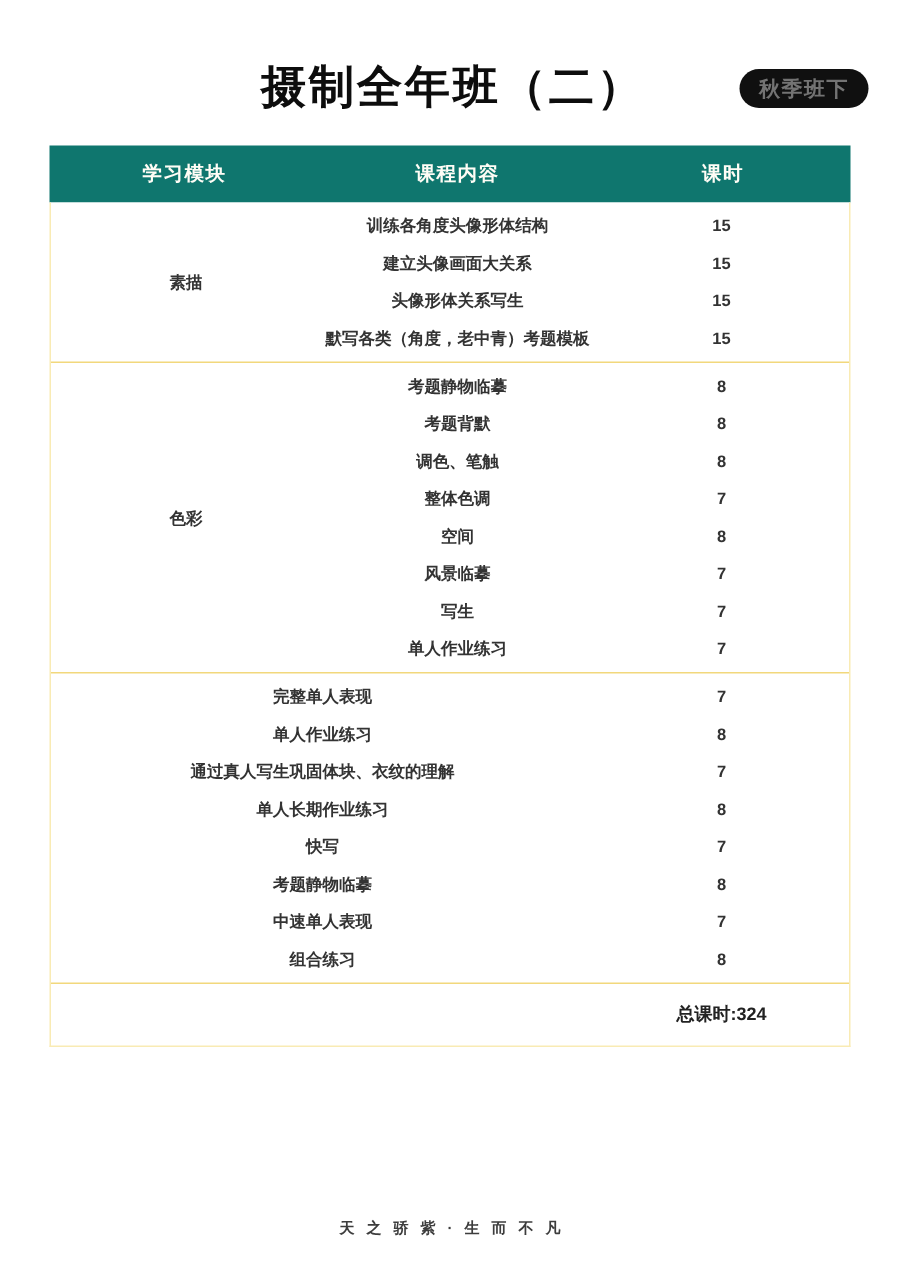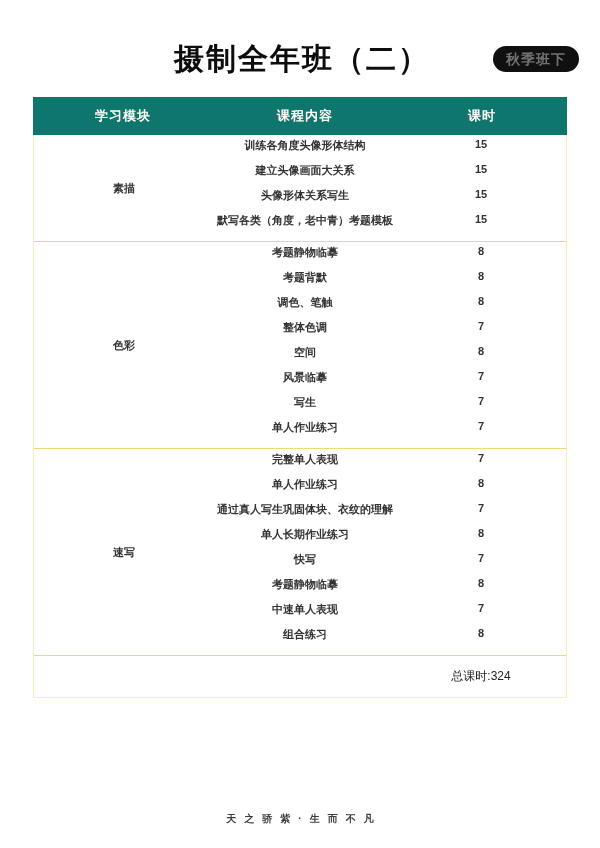--- a/index.html
+++ b/index.html
@@ -51,33 +51,33 @@
     display:flex; align-items:stretch;
     border-bottom:1px solid #f2d87c;
     padding:3px 0;
   }
   .module-cell {
     width:180px; display:flex; align-items:center; justify-content:center;
     font-size:11px; font-weight:600; color:#333;
   }
   .rows { flex:1; display:flex; flex-direction:column; }
   .row {
-    display:flex; height:25px;
+    display:flex; align-items:center; height:25px;
     font-size:11px; font-weight:600; color:#333;
   }
   .row .content-cell { flex:1; text-align:center; }
   .row .hours-cell   { width:170px; text-align:center; }
 
   .total-row {
     display:flex; align-items:center; height:41px;
   }
   .total-spacer { flex:1; }
   .total-label {
     width:170px; text-align:center;
-    font-size:12px; font-weight:normal; color:#222;
+    font-size:12px; font-weight:bold; color:#222;
   }
 
   
   .doc-footer {
     position:absolute; top:812px; left:0; width:600px;
     text-align:center;
     font-size:10px; font-weight:600; color:#3d3d3d;
     letter-spacing:8px; text-indent:8px;
   }
 </style>
@@ -149,21 +149,20 @@
             <div class="content-cell">写生</div>
             <div class="hours-cell">7</div>
           </div>
           <div class="row">
             <div class="content-cell">单人作业练习</div>
             <div class="hours-cell">7</div>
           </div>
         </div>
       </div>
       <div class="section">
-        <div class="module-cell">速写</div>
         <div class="rows">
           <div class="row">
             <div class="content-cell">完整单人表现</div>
             <div class="hours-cell">7</div>
           </div>
           <div class="row">
             <div class="content-cell">单人作业练习</div>
             <div class="hours-cell">8</div>
           </div>
           <div class="row">

